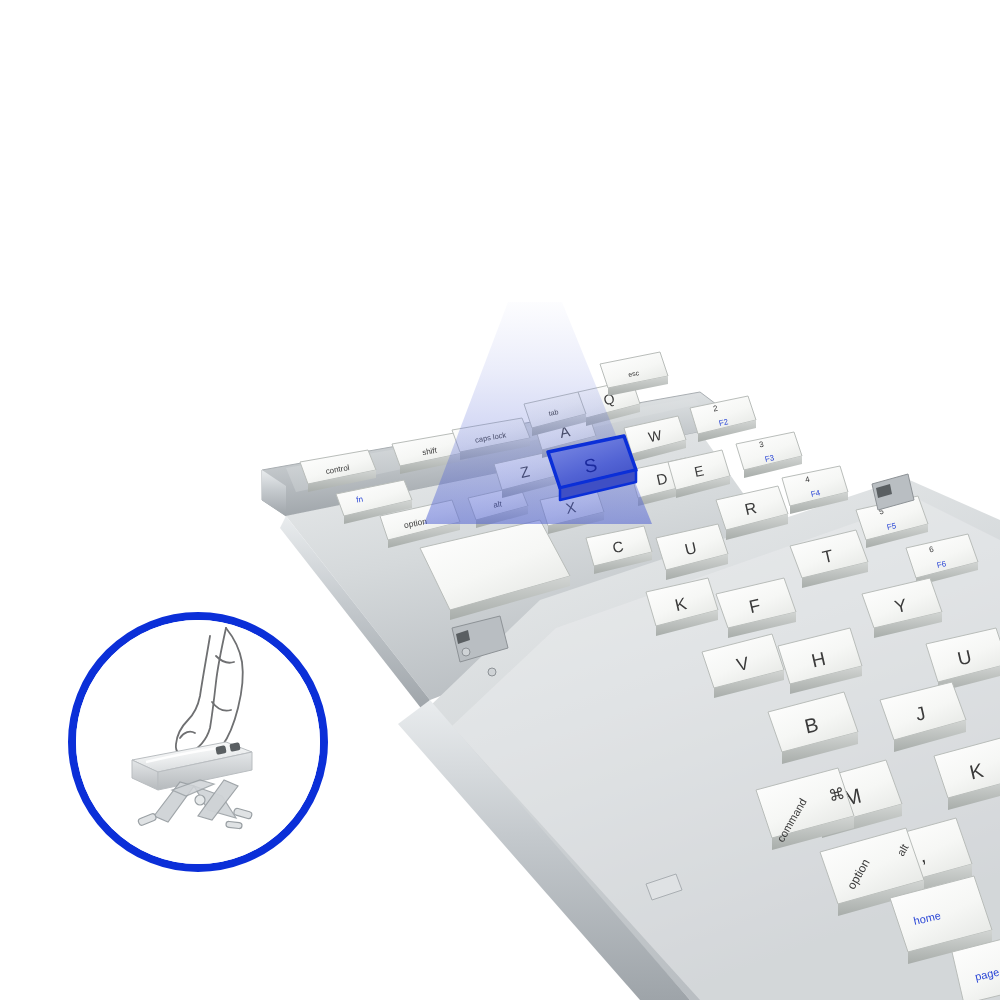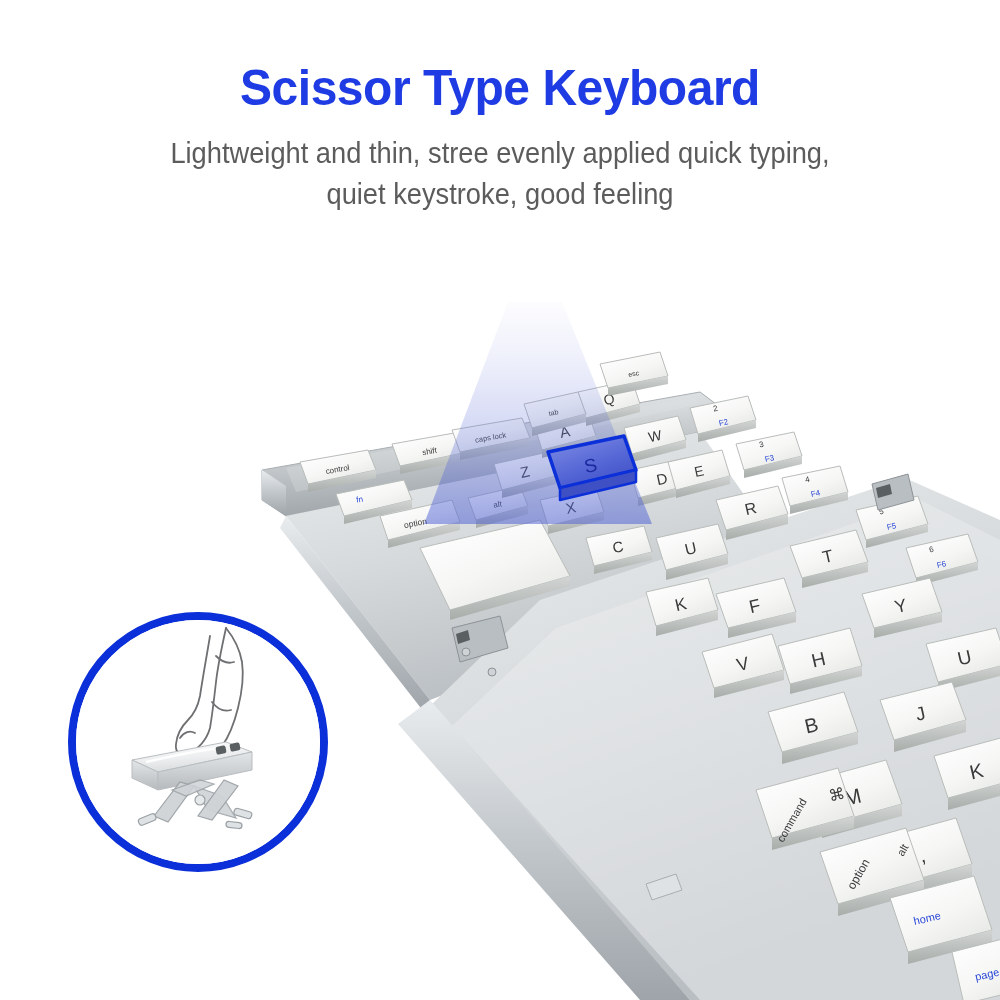--- a/index.html
+++ b/index.html
@@ -72,27 +72,20 @@
     background: #ffffff;
     overflow: hidden;
   }
   .inset-circle svg { display:block; }
 </style>
 </head>
 <body>
 
 <div id="stage">
 
-  <div class="heading-block">
-    <div class="product-title">Scissor Type Keyboard</div>
-    <div class="product-subtitle">
-      <span>Lightweight and thin, stree evenly applied quick typing,</span><br>
-      <span>quiet keystroke, good feeling</span>
-    </div>
-  </div>
 
   <div class="photo">
     <svg width="1000" height="1000" viewBox="0 0 1000 1000" xmlns="http://www.w3.org/2000/svg">
       <defs>
 
         <linearGradient id="bezelTop" x1="0" y1="0" x2="0.3" y2="1">
           <stop offset="0%" stop-color="#f2f3f4"></stop>
           <stop offset="35%" stop-color="#d7dbdd"></stop>
           <stop offset="70%" stop-color="#b7bcc0"></stop>
           <stop offset="100%" stop-color="#9ba1a6"></stop>

